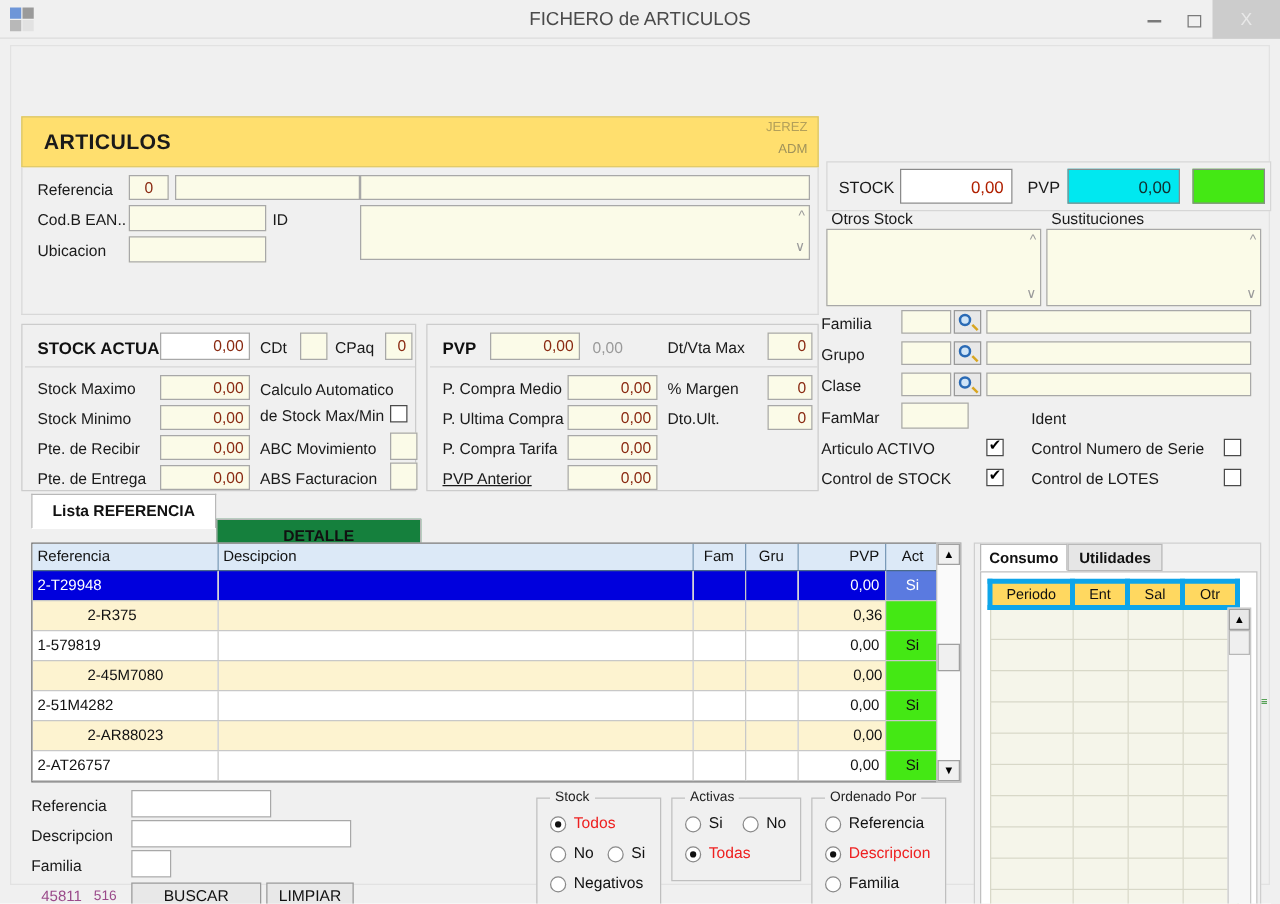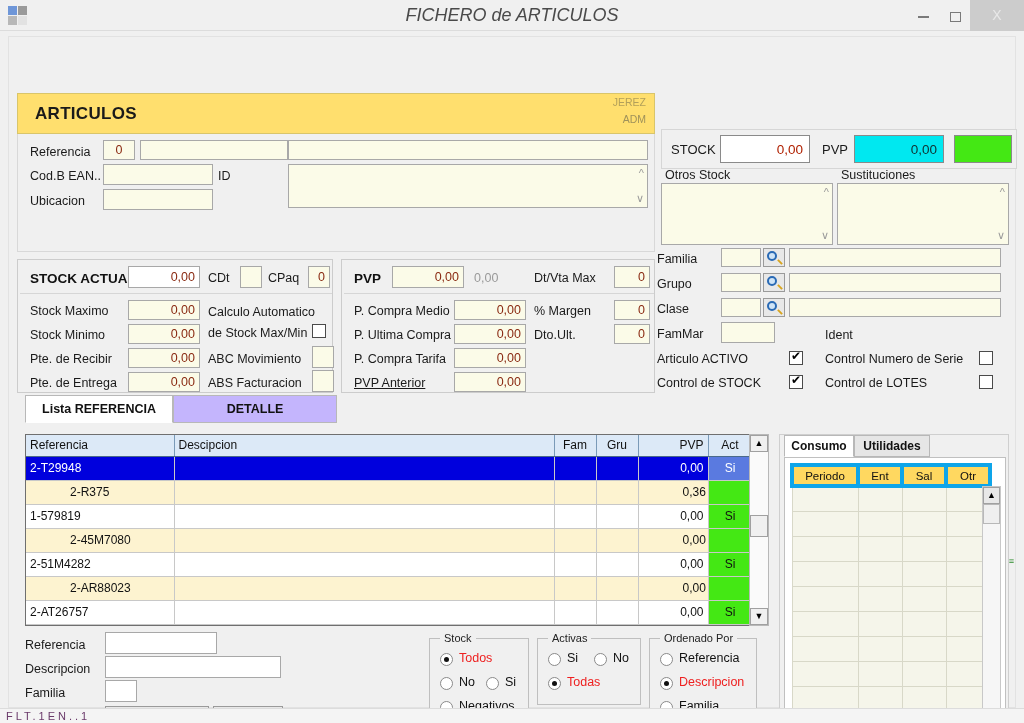--- a/index.html
+++ b/index.html
@@ -34,21 +34,21 @@
   }
   .win-icon i { display: block; }
   .win-icon i:nth-child(1) { background: #6e96d8; }
   .win-icon i:nth-child(2) { background: #9a9a9a; }
   .win-icon i:nth-child(3) { background: #b8b8b8; }
   .win-icon i:nth-child(4) { background: #e2e2e2; }
   .title-text {
     position: absolute; left: 0; top: 0;
     width: 1024px; height: 31px;
     line-height: 31px; text-align: center;
-    font-size: 18px; color: #4a4a4a; font-style: italic;
+    font-size: 15px; color: #4a4a4a;
   }
   .win-btn {
     position: absolute; top: 0; height: 31px; width: 30px;
     color: #7a7a7a; font-size: 13px;
     line-height: 31px; text-align: center;
   }
   .btn-min { right: 86px; }
   .btn-max { right: 54px; }
   .btn-close {
     right: 0; width: 54px;
@@ -209,21 +209,21 @@
 
   
   .tab {
     position: absolute;
     border: 1px solid #b8b8b8;
     font-size: 12.5px; font-weight: bold;
     display: flex; align-items: center; justify-content: center;
     color: #111;
   }
   .tab.active { background: #ffffff; border-bottom-color: #ffffff; }
-  .tab.inactive { background: #c4b5fd; }
+  .tab.inactive { background: #15803d; margin-top: 20px; }
 
   
   .gridwrap {
     position: absolute; left: 16px; top: 397px;
     width: 744px; height: 192px;
     border: 1px solid #6f6f6f;
     background: #ffffff;
     overflow: hidden;
   }
   table.grid {
@@ -759,16 +759,13 @@
           <div class="csb-btn" style="top:0;">▲</div>
           <div class="csb-thumb"></div>
 
         </div>
       </div>
     </div>
 
     <div class="edge-mark">≡</div>
   </div>
 
-  <div class="statusbar">
-    <div class="statustext">FLT.1EN..1</div>
-  </div>
 </div>
 
 </body></html>

